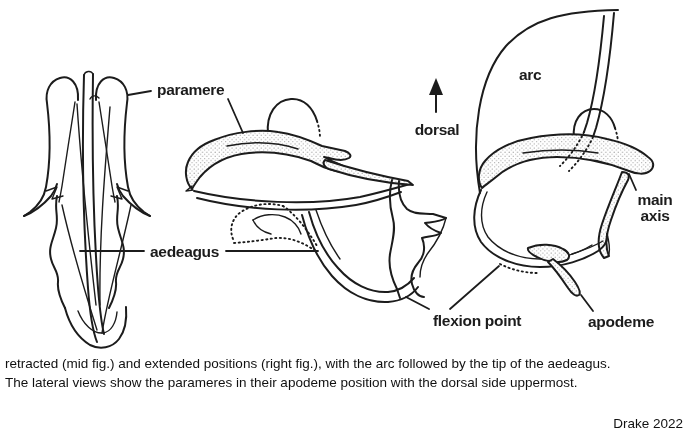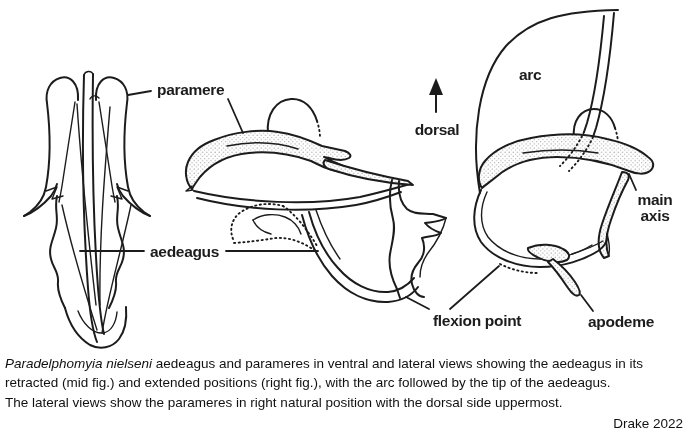--- a/index.html
+++ b/index.html
@@ -120,18 +120,17 @@
       <text class="lbl" x="433" y="326">flexion point</text>
       <path class="leader" d="M429,309 L406,297"></path>
       <path class="leader" d="M450,309 L499,266"></path>
 
       <text class="lbl" x="588" y="327">apodeme</text>
       <path class="leader" d="M593,311 L581,295"></path>
     </g>
   </svg>
 
   <div class="caption">
-    <div><span class="sp">Paradelphomyia nielseni</span><span> aedeagus and parameres in ventral and lateral views showing the aedeagus in its</span></div>
     <div>retracted (mid fig.) and extended positions (right fig.), with the arc followed by the tip of the aedeagus.</div>
-    <div>The lateral views show the parameres in right natural position with the dorsal side uppermost.</div>
+    <div>The lateral views show the parameres in their apodeme position with the dorsal side uppermost.</div>
   </div>
   <div class="attribution">Drake 2022</div>
 </div>
 
 </body></html>

